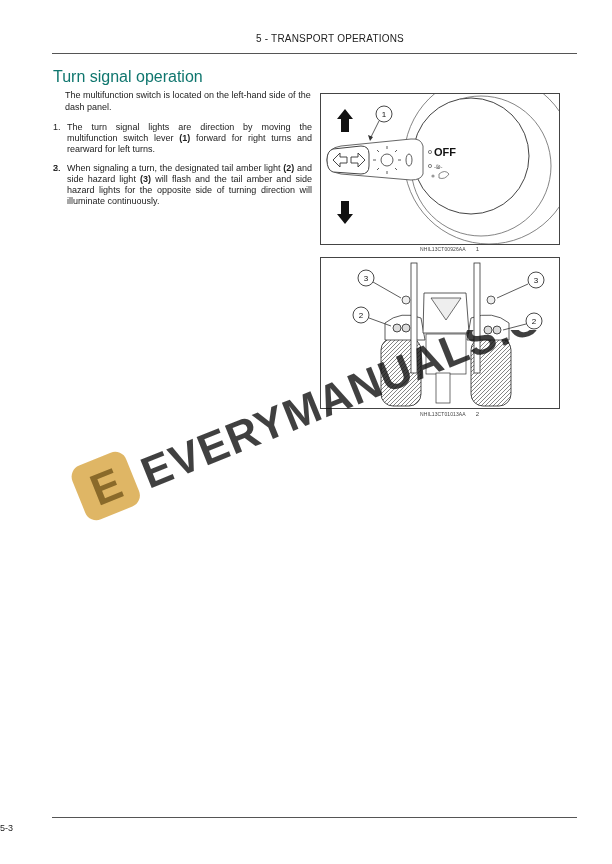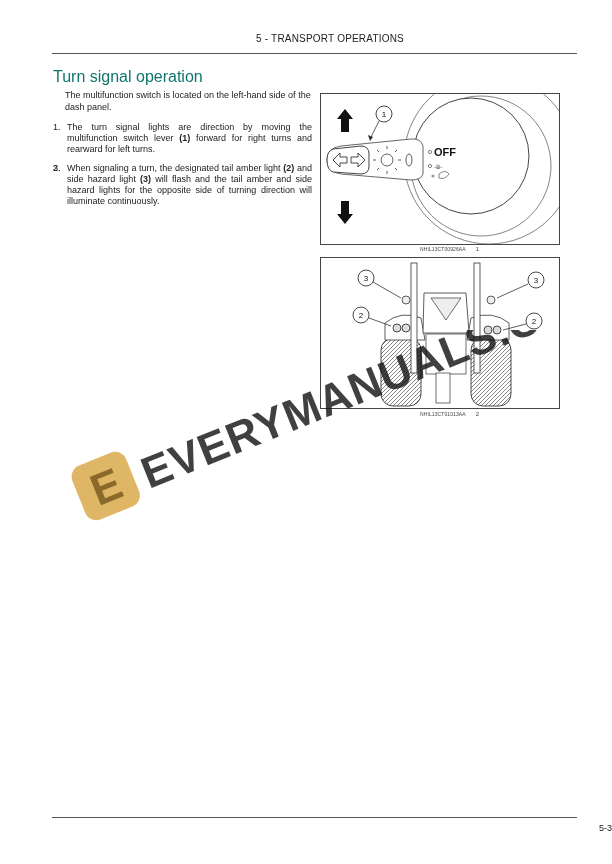--- a/index.html
+++ b/index.html
@@ -3,21 +3,21 @@
 <meta charset="utf-8">
 <style>
   html, body { margin:0; padding:0; background:#ffffff; }
   body { width:612px; height:864px; position:relative; overflow:hidden;
          font-family:"Liberation Sans", sans-serif; color:#222; }
   .header-title { position:absolute; top:33px; left:0; width:612px; text-align:center;
          font-size:10px; letter-spacing:0.2px; color:#222;margin-left:24px; }
   .rule { position:absolute; left:52px; width:525px; height:1px; background:#555; }
   .rule.top { top:53px; }
   .rule.bottom { top:817px; }
-  .page-num { position:absolute; top:823px; left:0; width:612px; text-align:right; font-size:9px; }
+  .page-num { position:absolute; top:823px; left:0; width:612px; text-align:left; font-size:9px; }
   h1.section-title { position:absolute; top:68px; left:53px; margin:0; font-weight:normal;
          font-size:16px; color:#0f766e; }
   .intro { position:absolute; top:78px; left:53px; width:260px; font-size:9px; line-height:11.5px; margin:12px; }
   ol.steps { position:absolute; top:122px; left:53px; width:259px; margin:0; padding:0; list-style:none;
          font-size:9px; line-height:11.2px; }
   ol.steps li { position:relative; padding-left:14px; margin-bottom:7px; text-align:justify; }
   ol.steps li .num { position:absolute; left:0; top:0; }
   b { font-weight:bold; }
   .figure { position:absolute; left:320px; width:238px; height:150px; border:1px solid #444; background:#fff; overflow:hidden; }
   .figure.fig1 { top:93px; }

